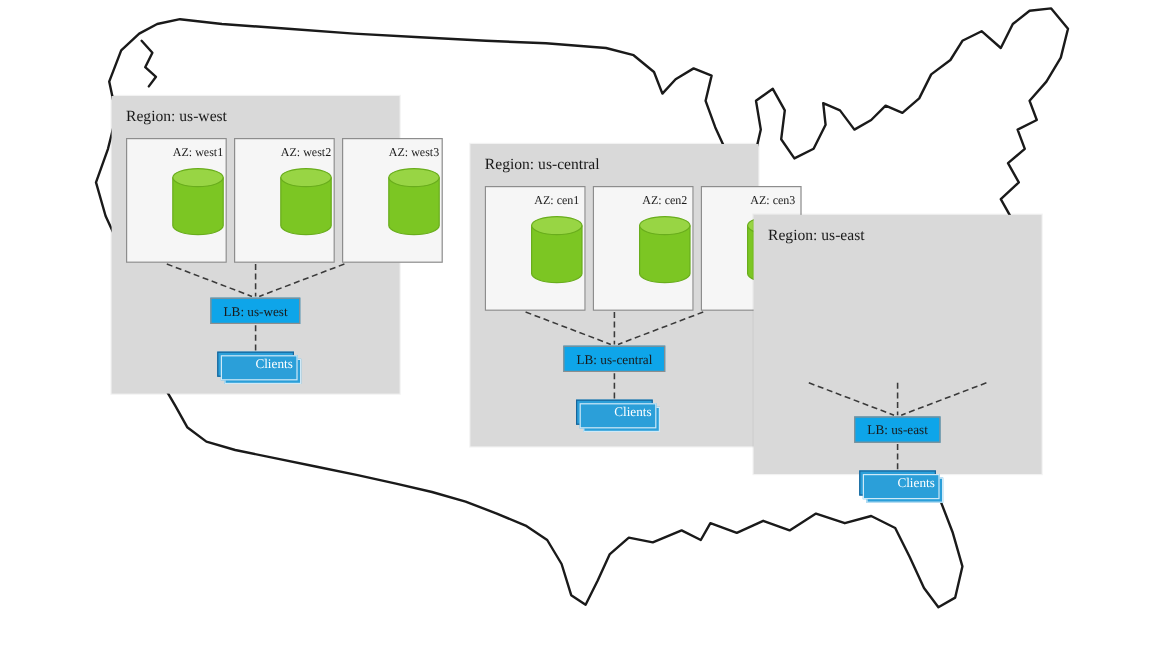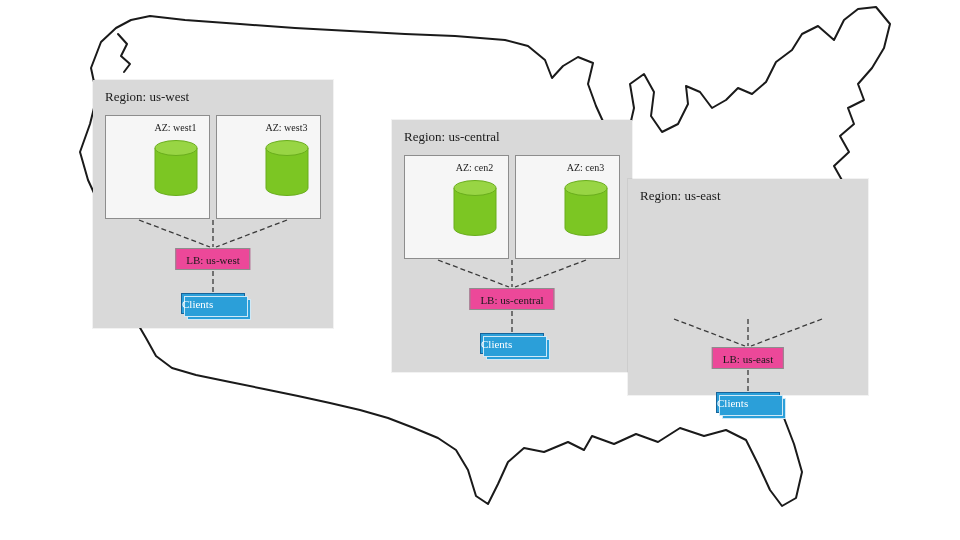--- a/index.html
+++ b/index.html
@@ -76,41 +76,41 @@
   }
 
   .lb-box {
     position: absolute;
     top: 168px;
     left: 50%;
     transform: translateX(-50%);
     height: 22px;
     line-height: 22px;
     padding: 0 10px;
-    background: #ec4899;
+    background: #0ea5e9;
     border: 1px solid #8d8d8d;
     font-size: 11px;
     color: #1a1a1a;
     text-align: center;
     white-space: nowrap;
     box-sizing: border-box;
   }
   .clients-box {
     position: absolute;
     top: 213px;
     left: 50%;
     transform: translateX(-50%);
     width: 64px;
     height: 21px;
     line-height: 21px;
     background: #2b9fd9;
     border: 1px solid #17649a;
     color: #ffffff;
     font-size: 11px;
-    text-align: left;
+    text-align: right;
     box-sizing: border-box;
   }
   .clients-box::before,
   .clients-box::after {
     content: "";
     position: absolute;
     left: -1px; top: -1px; right: -1px; bottom: -1px;
     background: #2b9fd9;
     border: 1px solid #cfe9f7;
     z-index: -1;
@@ -155,40 +155,54 @@
     <div class="region-title">Region: us-west</div>
     <div class="az-row">
       <div class="az-box">
         <div class="az-label">AZ: west1</div>
         <svg class="cyl" width="46" height="58" viewBox="0 0 46 58">
           <path d="M2 8 L2 48 A21 7.5 0 0 0 44 48 L44 8" fill="#7cc623" stroke="#69ad1c" stroke-width="1"></path>
           <ellipse cx="23" cy="8" rx="21" ry="7.5" fill="#98d544" stroke="#69ad1c" stroke-width="1"></ellipse>
         </svg>
       </div>
       <div class="az-box">
+        <div class="az-label">AZ: west2</div>
+        <svg class="cyl" width="46" height="58" viewBox="0 0 46 58">
+          <path d="M2 8 L2 48 A21 7.5 0 0 0 44 48 L44 8" fill="#7cc623" stroke="#69ad1c" stroke-width="1"></path>
+          <ellipse cx="23" cy="8" rx="21" ry="7.5" fill="#98d544" stroke="#69ad1c" stroke-width="1"></ellipse>
+        </svg>
+      </div>
+      <div class="az-box">
         <div class="az-label">AZ: west3</div>
         <svg class="cyl" width="46" height="58" viewBox="0 0 46 58">
           <path d="M2 8 L2 48 A21 7.5 0 0 0 44 48 L44 8" fill="#7cc623" stroke="#69ad1c" stroke-width="1"></path>
           <ellipse cx="23" cy="8" rx="21" ry="7.5" fill="#98d544" stroke="#69ad1c" stroke-width="1"></ellipse>
         </svg>
       </div>
     </div>
     <svg class="connectors" width="240" height="248" viewBox="0 0 240 248">
       <line x1="46" y1="140" x2="117" y2="167"></line>
       <line x1="120" y1="140" x2="120" y2="167"></line>
       <line x1="194" y1="140" x2="123" y2="167"></line>
       <line x1="120" y1="191" x2="120" y2="212"></line>
     </svg>
     <div class="lb-box">LB: us-west</div>
     <div class="clients-box">Clients</div>
   </div>
 
   <div class="region region-central">
     <div class="region-title">Region: us-central</div>
     <div class="az-row">
+      <div class="az-box">
+        <div class="az-label">AZ: cen1</div>
+        <svg class="cyl" width="46" height="58" viewBox="0 0 46 58">
+          <path d="M2 8 L2 48 A21 7.5 0 0 0 44 48 L44 8" fill="#7cc623" stroke="#69ad1c" stroke-width="1"></path>
+          <ellipse cx="23" cy="8" rx="21" ry="7.5" fill="#98d544" stroke="#69ad1c" stroke-width="1"></ellipse>
+        </svg>
+      </div>
       <div class="az-box">
         <div class="az-label">AZ: cen2</div>
         <svg class="cyl" width="46" height="58" viewBox="0 0 46 58">
           <path d="M2 8 L2 48 A21 7.5 0 0 0 44 48 L44 8" fill="#7cc623" stroke="#69ad1c" stroke-width="1"></path>
           <ellipse cx="23" cy="8" rx="21" ry="7.5" fill="#98d544" stroke="#69ad1c" stroke-width="1"></ellipse>
         </svg>
       </div>
       <div class="az-box">
         <div class="az-label">AZ: cen3</div>
         <svg class="cyl" width="46" height="58" viewBox="0 0 46 58">

